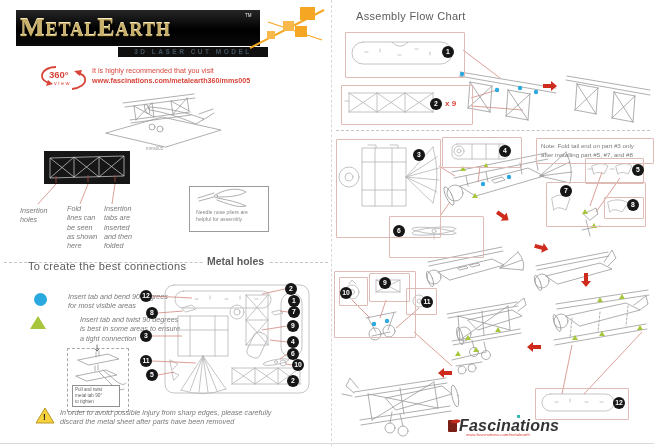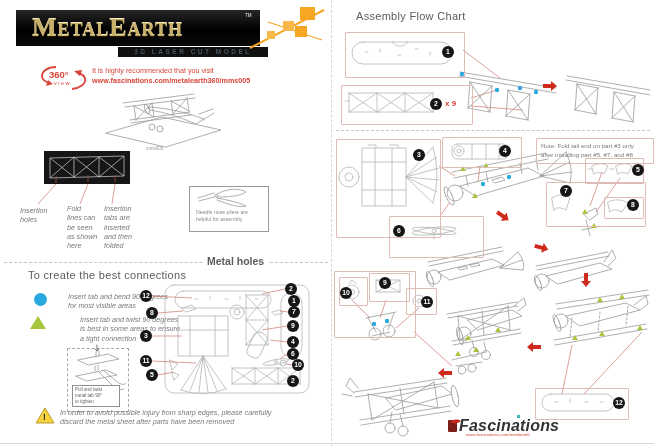--- a/index.html
+++ b/index.html
@@ -14,21 +14,21 @@
   .co{position:absolute;width:12px;height:12px;border-radius:50%;background:#161616;color:#fff;
       font-size:6.8px;font-weight:bold;line-height:12.5px;text-align:center;z-index:5;}
   .pb{position:absolute;border:1px solid #debbb4;border-radius:1px;z-index:2;}
   .art{position:absolute;left:0;top:0;z-index:1;}
   .ln{fill:none;stroke:#9b9b9b;stroke-width:.8;stroke-linecap:round;stroke-linejoin:round;}
   .lnlt{fill:none;stroke:#b5b5b5;stroke-width:.8;stroke-linecap:round;}
   .wh{fill:none;stroke:#d4d4d4;stroke-width:.7;}
   .rl{fill:none;stroke:#cb776d;stroke-width:.7;}
   .logo-bar{background:linear-gradient(#262626,#000 55%,#0a0a0a);display:flex;align-items:center;}
   .logo-text{font-family:"Liberation Serif",serif;font-variant:small-caps;font-weight:bold;
-             font-size:26px;letter-spacing:1px;color:#c8b06a;padding-left:16px;
+             font-size:26px;letter-spacing:1px;color:#c8b06a;padding-left:4px;
              text-shadow:0 -1px 0 #f3e9c2,0 1px 1px #2c2208,1px 1px 1px #000;}
   .sub-bar{background:#101010;color:#46545f;font-size:6.5px;font-weight:bold;letter-spacing:2.5px;
            text-align:center;line-height:10px;}
   .dash-h{border-top:1px dashed #c4c4c4;height:0;}
   .dash-v{border-left:1px dashed #d8d8d8;width:0;}
   .tri-green{width:0;height:0;border-left:8px solid transparent;border-right:8px solid transparent;
              border-bottom:13px solid #a8c63c;}
   .bullet-blue{width:13px;height:13px;border-radius:50%;background:#2aa9e0;}
   .sheet-heading{font-size:10.5px;font-weight:bold;color:#5c5c5c;background:#fff;padding:0 4px;}
   .note-box{font-size:6.2px;line-height:1.45;color:#7a7a7a;padding:3px 4px;}
@@ -390,21 +390,21 @@
 and then
 folded</div>
 
   <div class="abs" style="left:189px;top:186px;width:78px;height:44px;border:1px solid #9b9b9b;"></div>
   <div class="abs tiny pre" style="left:196px;top:209px;width:66px;">Needle nose pliers are
 helpful for assembly</div>
 
   <div class="abs dash-h" style="left:4px;top:262px;width:324px;"></div>
   <div class="abs dash-v" style="left:331px;top:0;height:446px;"></div>
 
-  <div class="abs heading" style="left:28px;top:269px;">To create the best connections</div>
+  <div class="abs heading" style="left:28px;top:260px;">To create the best connections</div>
   <div class="abs bullet-blue" style="left:34px;top:293px;"></div>
   <div class="abs txt pre" style="left:68px;top:292px;width:160px;">Insert tab and bend 90 degrees
 for most visible areas</div>
   <div class="abs tri-green" style="left:30px;top:316px;"></div>
   <div class="abs txt pre" style="left:80px;top:315px;width:170px;">Insert tab and twist 90 degrees
 is best in some areas to ensure
 a tight connection</div>
   <div class="abs" style="left:67px;top:348px;width:60px;height:62px;border:1px dashed #a8a8a8;"></div>
   <div class="abs twist-tip pre" style="left:72px;top:385px;width:42px;z-index:3;">Pull and twist
 metal tab 90°

